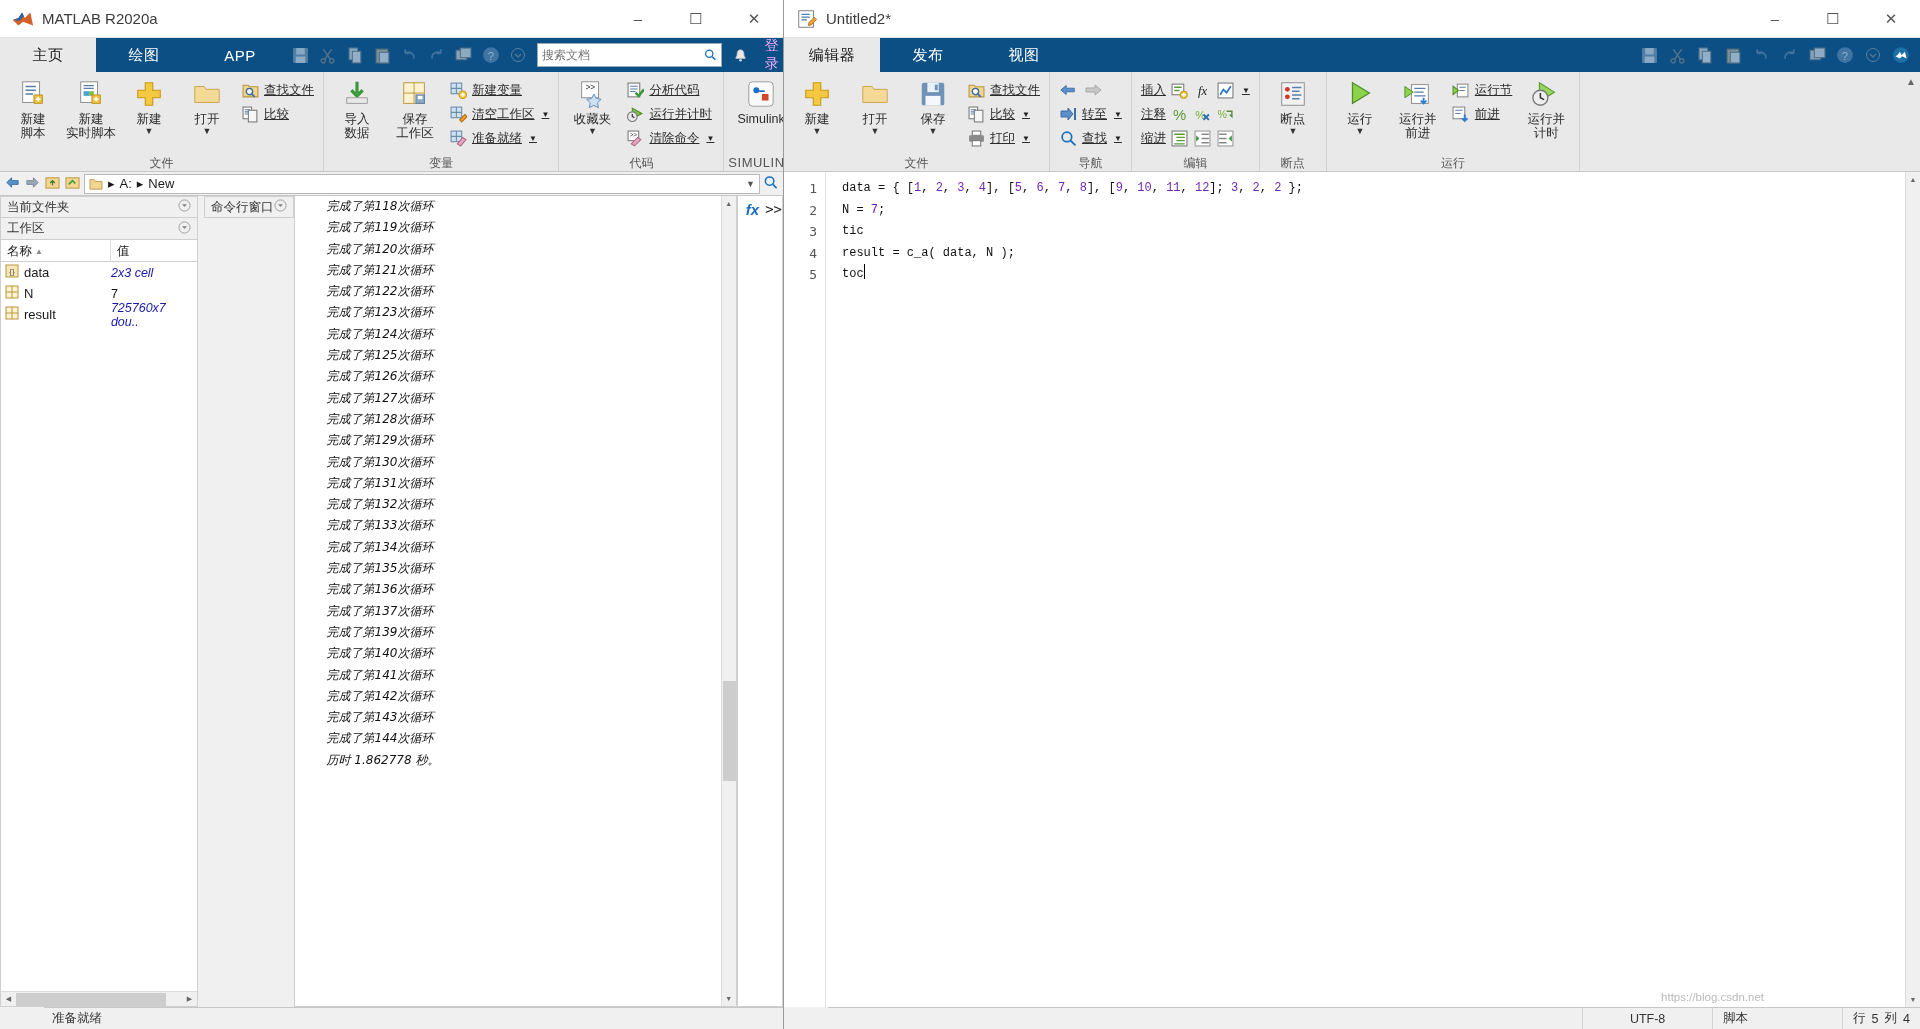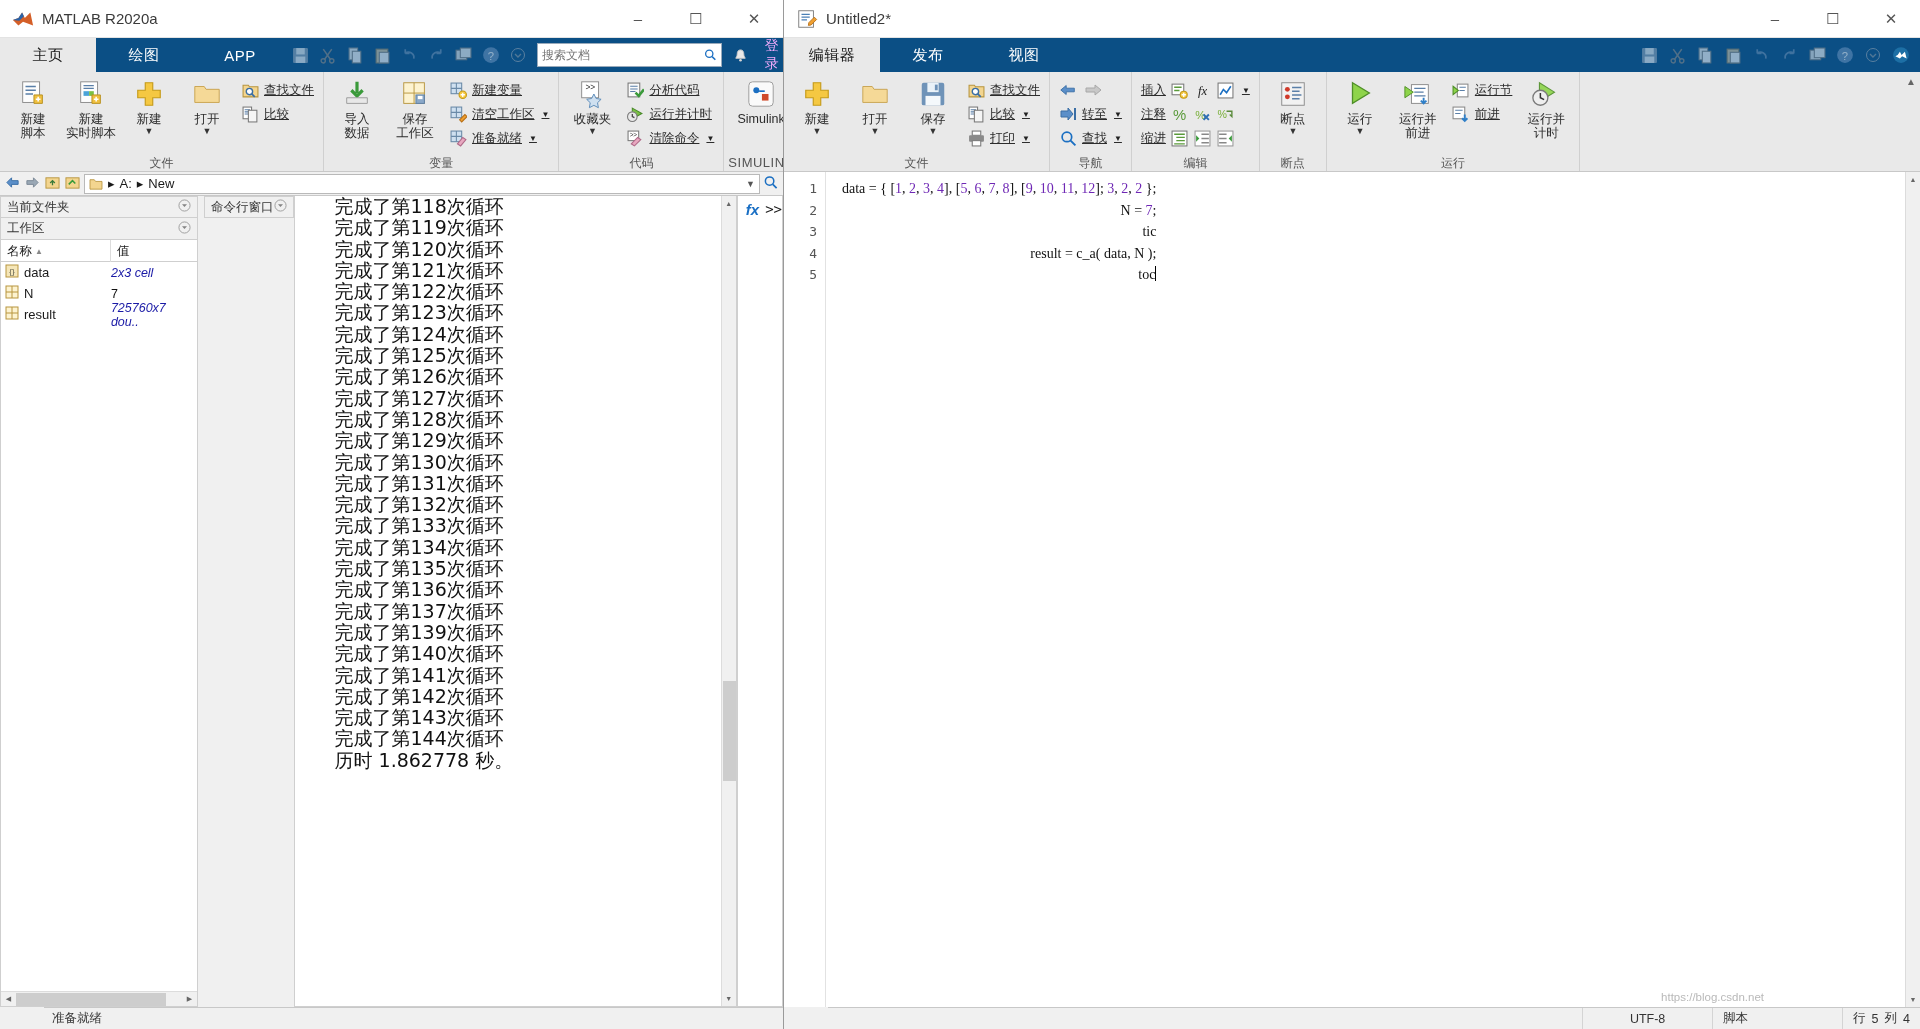--- a/index.html
+++ b/index.html
@@ -117,41 +117,41 @@
   .ws-row { height: 21px; display: flex; align-items: center; font-size: 13px; }
   .ws-name { width: 110px; display: flex; align-items: center; gap: 5px; padding-left: 4px; }
   .ws-val { font-style: italic; color: #1a1aa6; font-size: 12.5px; }
   .ws-val.plain { font-style: normal; color: #111; }
 
   
   .cmd-body {
     background: #fff; overflow: hidden; position: relative;
     font-family: "DejaVu Sans", "Liberation Sans", sans-serif;
   }
-  .cmd-line { font-size: 19px; color: #111; line-height: 21.3px; padding-left: 40px; white-space: pre; }
+  .cmd-line { font-size: 12px; color: #111; line-height: 21.3px; padding-left: 32px; white-space: pre; font-style: italic; }
   .prompt-row { display: flex; align-items: center; gap: 6px; height: 26px; padding-left: 8px; }
   .fx { color: #1a6fc4; font-style: italic; font-weight: bold; font-size: 15px; }
 
   
   .vscroll { width: 15px; background: #f0f0f0; border-left: 1px solid #dcdcdc; position: relative; }
   .vthumb { position: absolute; left: 1px; width: 13px; background: #cdcdcd; }
   .sbtn { height: 15px; display:flex; align-items:center; justify-content:center; font-size: 7px; color:#666; background:#f0f0f0;}
   .hscroll { height: 15px; background: #f0f0f0; border-top: 1px solid #dcdcdc; display: flex; align-items: center; }
   .hthumb { height: 13px; background: #cdcdcd; }
 
   
   .editor-area { background: #fff; display: flex; position: relative; overflow: hidden; }
   .gutter {
     width: 42px; background: #fff; border-right: 1px solid #e2e2e2;
     text-align: right; padding-top: 6px; color: #555;
     font-family: "DejaVu Sans Mono", monospace; font-size: 13px; line-height: 21.5px;
   }
   .code {
-    padding: 6px 0 0 16px; font-family: Liberation Serif, serif;
-    font-size: 14px; line-height: 21.5px; color: #111; white-space: pre; text-align: right;
+    padding: 6px 0 0 16px; font-family: Liberation Mono, monospace;
+    font-size: 12px; line-height: 21.5px; color: #111; white-space: pre;
   }
   .tok-num { color: #6f28b5; }
   .caret-bar {
     display: inline-block; width: 1px; height: 15px; background: #000;
     vertical-align: -2px;
   }
 
   
   .statusbar {
     height: 22px; background: #f0f0f0; border-top: 1px solid #c8c8c8;

